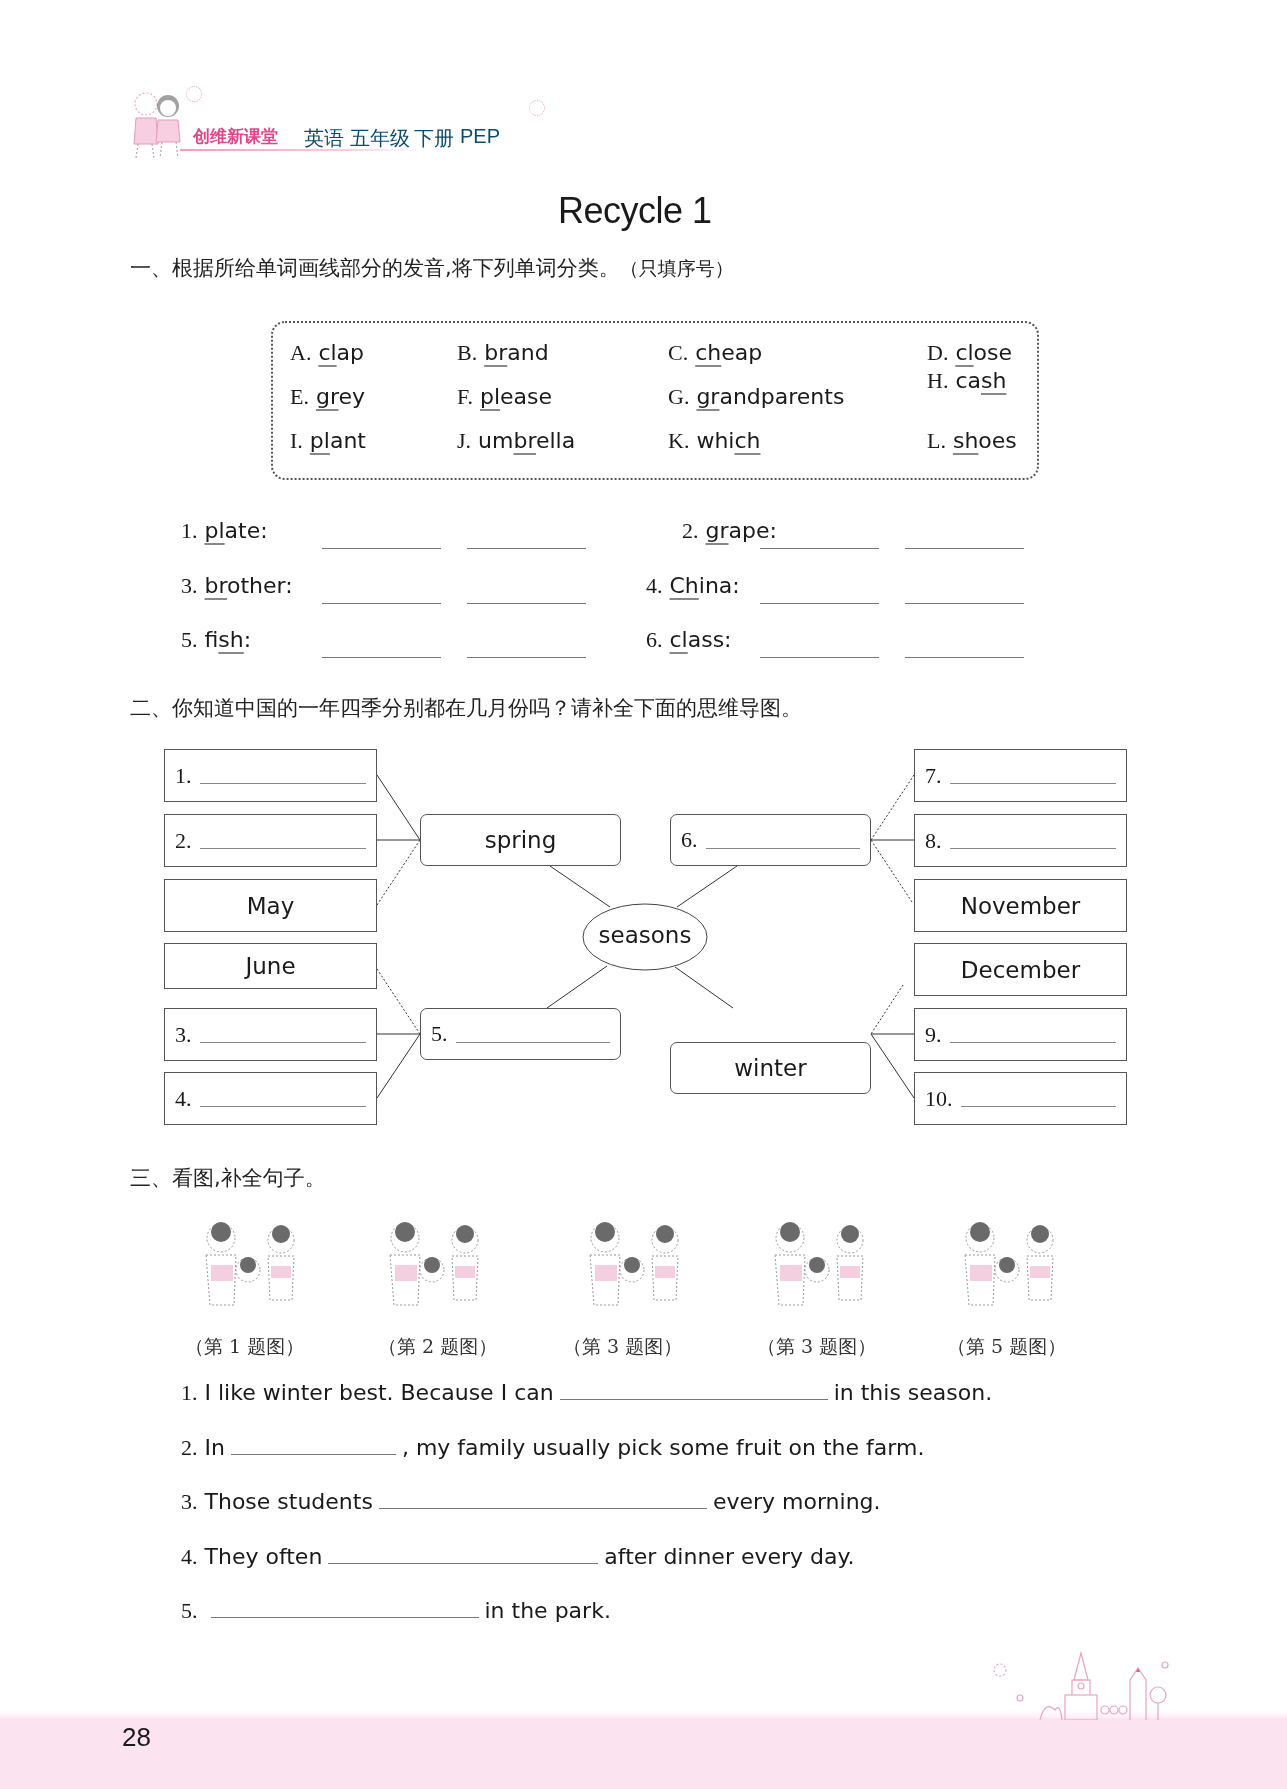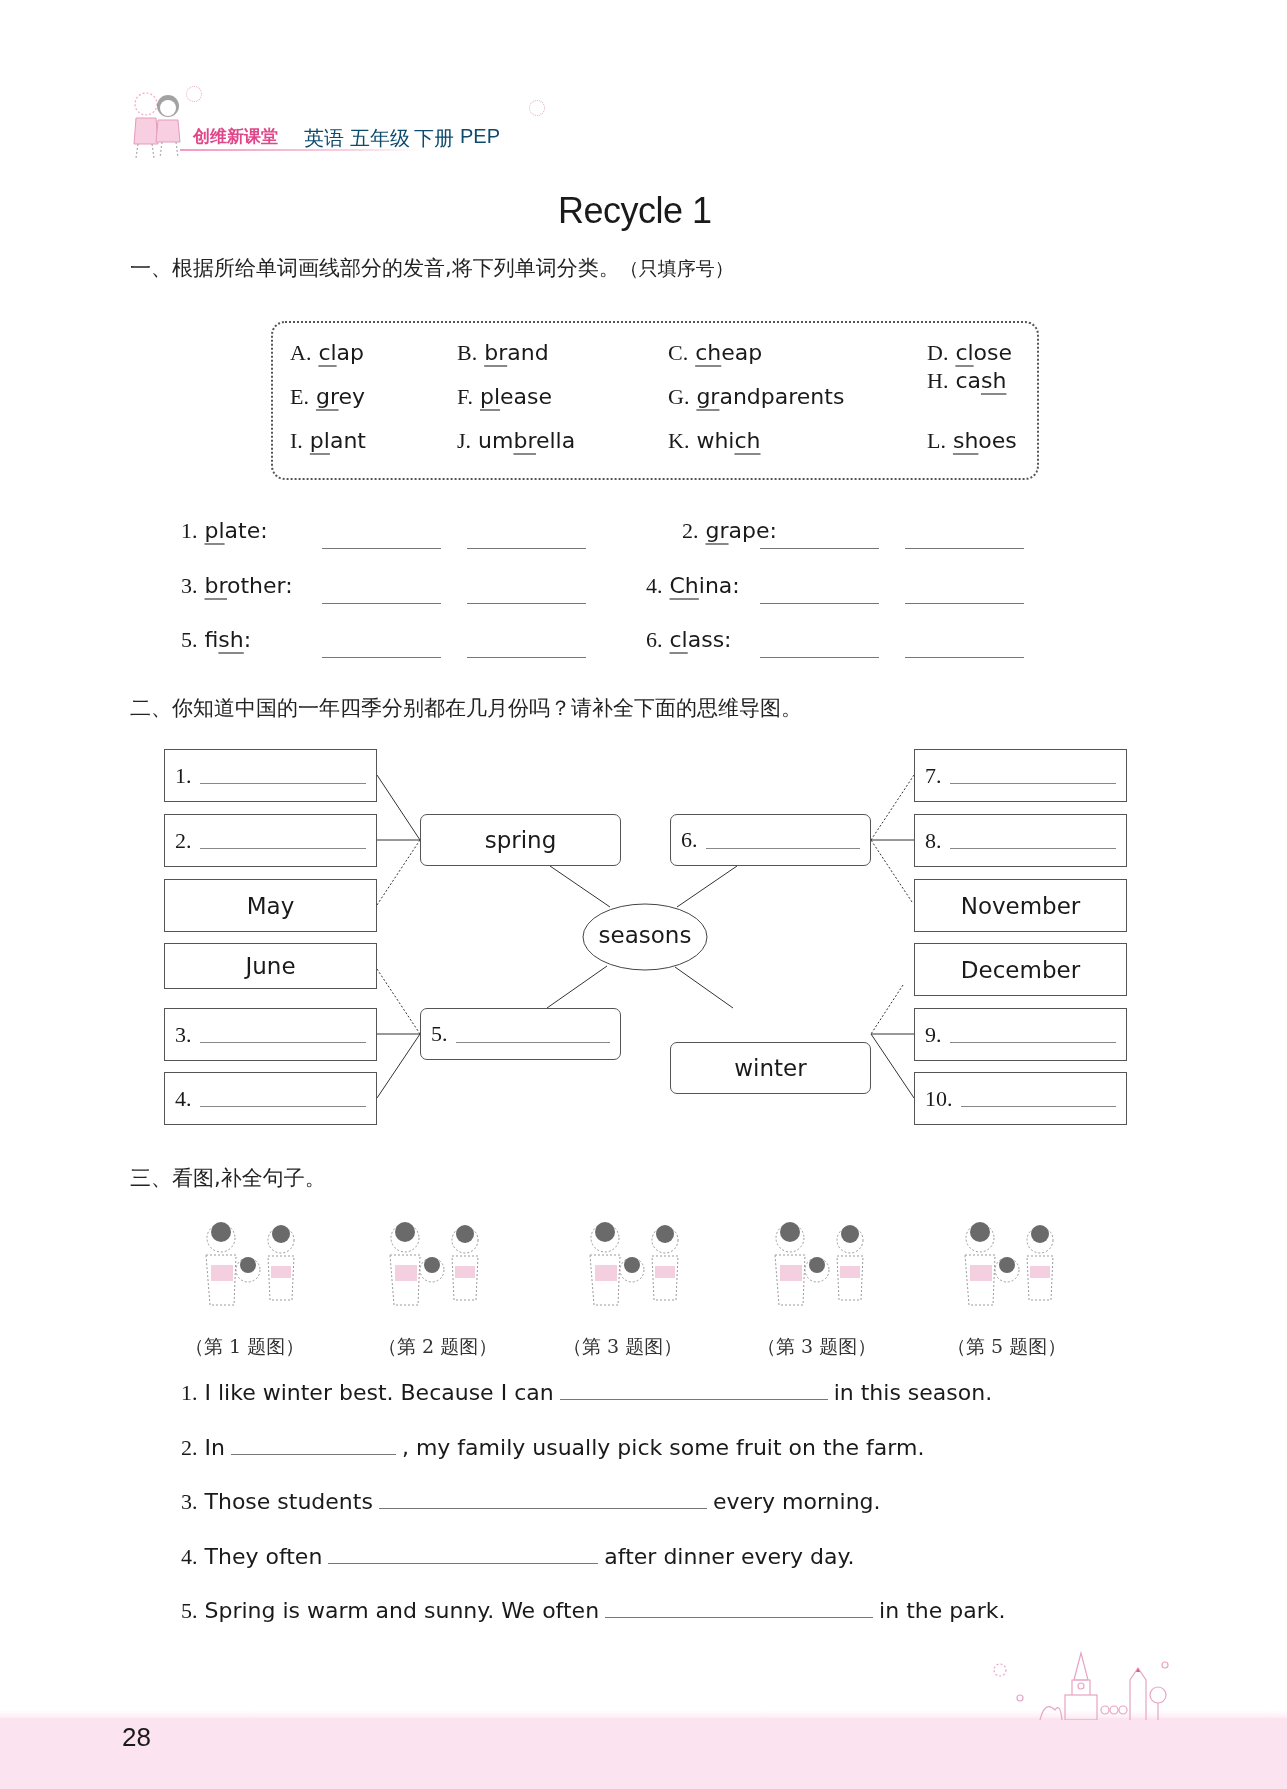--- a/index.html
+++ b/index.html
@@ -264,21 +264,21 @@
         <rect x="25" y="55" width="22" height="16" fill="#f4cfe0"></rect>
         <rect x="85" y="56" width="20" height="12" fill="#f4cfe0"></rect>
       </svg></div>
     <div class="cap" style="left: 947px; top: 1334px;">（第 5 题图）</div>
   </div>
 <div id="sentences">
     <div class="sent" style="left: 181px; top: 1380px;"><span class="num">1.</span>&nbsp;<span>I like winter best. Because I can</span><span class="sbl" style="width: 268px;"></span><span>in this season.</span></div>
     <div class="sent" style="left: 181px; top: 1435px;"><span class="num">2.</span>&nbsp;<span>In</span><span class="sbl" style="width: 165px;"></span><span>, my family usually pick some fruit on the farm.</span></div>
     <div class="sent" style="left: 181px; top: 1489px;"><span class="num">3.</span>&nbsp;<span>Those students</span><span class="sbl" style="width: 328px;"></span><span>every morning.</span></div>
     <div class="sent" style="left: 181px; top: 1544px;"><span class="num">4.</span>&nbsp;<span>They often</span><span class="sbl" style="width: 270px;"></span><span>after dinner every day.</span></div>
-    <div class="sent" style="left: 181px; top: 1598px;"><span class="num">5.</span>&nbsp;<span>Spring is warm and sunny. We often</span><span class="sbl" style="width: 268px;"></span><span>in the park.</span></div>
+    <div class="sent" style="left: 181px; top: 1598px;"><span class="num">5.</span>&nbsp;<span class="sbl" style="width: 268px;"></span><span>in the park.</span></div>
   </div>
 
 <div class="abs" style="left:0;top:1718px;width:1287px;height:71px;background:#fbe4ef;"></div>
 <div class="abs" style="left:0;top:1710px;width:1287px;height:12px;background:linear-gradient(180deg,rgba(251,228,239,0),#fbe4ef);"></div>
 <div class="abs pagenum" style="left:122px;top:1690px;margin-top:32px;">28</div>
 <div class="abs" style="left:990px;top:1650px;width:180px;height:70px;">
   <svg width="180" height="70" viewBox="0 0 180 70">
     <g fill="none" stroke="#e8a4c4" stroke-width="1.2">
       <circle cx="10" cy="20" r="6" stroke-dasharray="2 2"></circle>
       <circle cx="30" cy="48" r="3"></circle>

